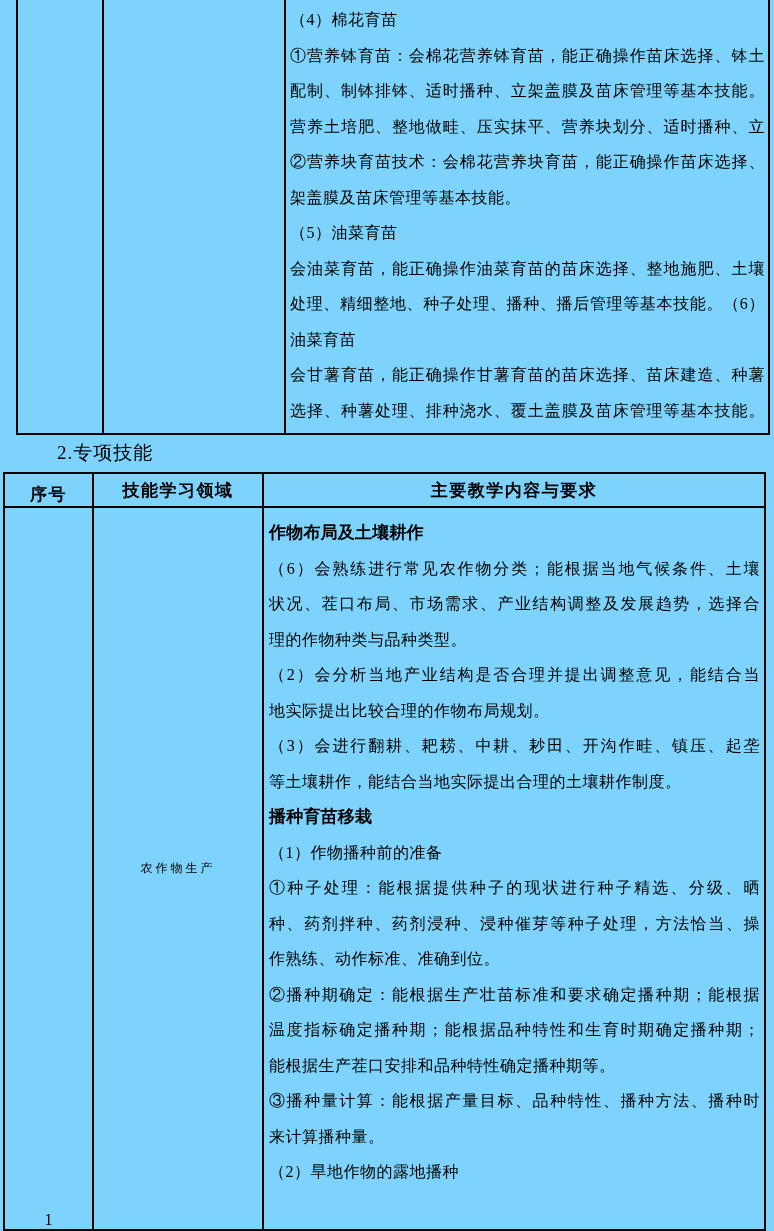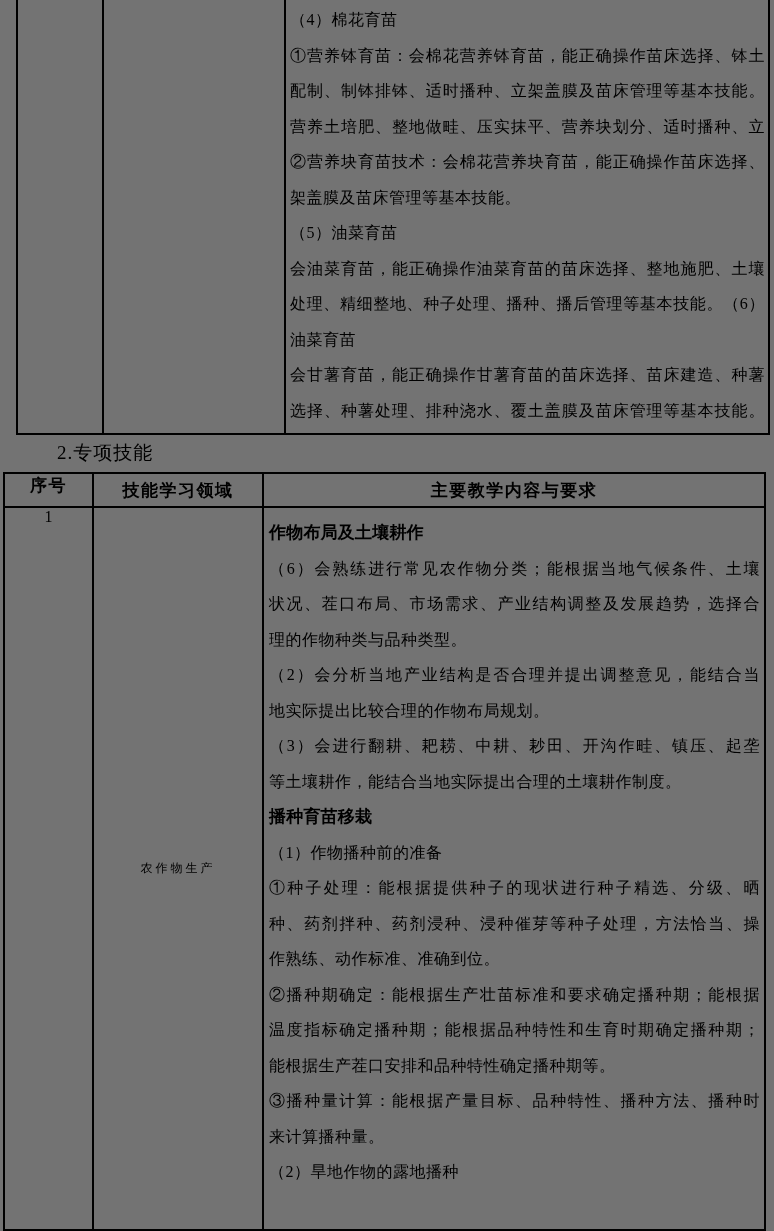--- a/index.html
+++ b/index.html
@@ -1,19 +1,19 @@
 <!DOCTYPE html>
 <html><head>
 <meta charset="utf-8">
 <style>
   html,body{margin:0;padding:0;background:#fff;}
   #page{
     position:relative;
     width:774px;height:1231px;
-    background:#737373;
+    background:#7dd3fc;
     color:#000;
     font-family:"Liberation Serif","DejaVu Serif",serif;
     overflow:hidden;
   }
   
   .line{
     font-size:16px;
     line-height:35.5px;
     letter-spacing:0.5px;
     text-align:left;
@@ -46,21 +46,21 @@
     position:absolute; left:3px; top:472px; width:763px; height:759px;
     border:2px solid #000; box-sizing:border-box;
     display:flex; flex-direction:column;
   }
   #table2 .header-row{
     flex:none; height:32px; border-bottom:2px solid #000;
     display:flex; align-items:center;
   }
   #table2 .body-row{ flex:1; display:flex; min-height:0; }
   .colA{ width:89px; flex:none; border-right:2px solid #000; box-sizing:border-box;
-         display:flex; align-items:flex-start; justify-content:center; }
+         display:flex; align-items:flex-end; justify-content:center; }
   .colB{ width:170px; flex:none; border-right:2px solid #000; box-sizing:border-box;
          display:flex; align-items:center; justify-content:center; }
   .colC{ flex:1; min-width:0; box-sizing:border-box; }
   .header-row .colA,.header-row .colB{ height:100%; }
   .header-cell{
     font-weight:bold; font-size:17px; letter-spacing:1.5px; text-align:center; width:100%;
   }
   .body-row .colC{ padding:7px 4px 0 5px; }
   #cell-index{ font-size:16px; }
   #cell-domain{ font-size:12px; letter-spacing:3px; }

